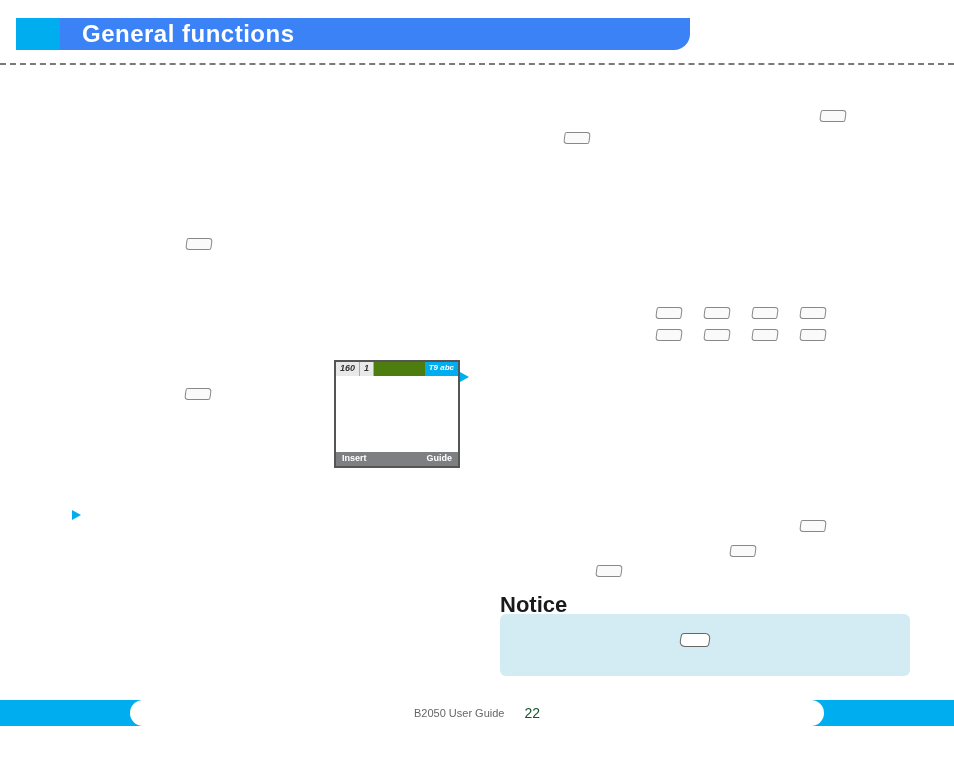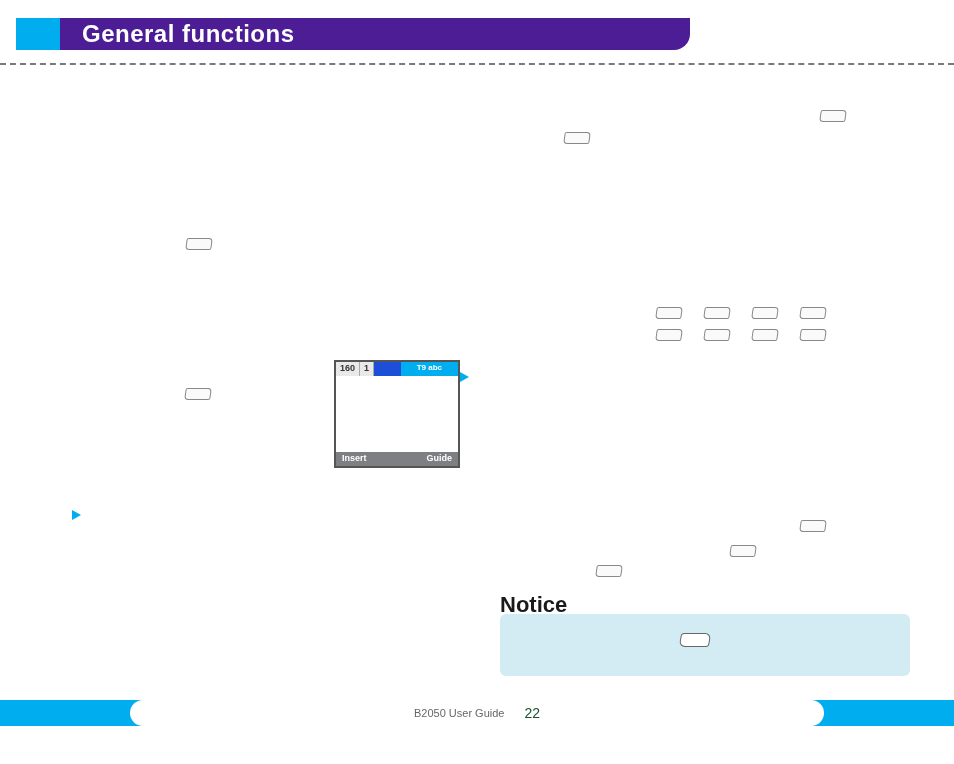--- a/index.html
+++ b/index.html
@@ -22,21 +22,21 @@
     position: absolute;
     top: 8px; left: 16px;
     width: 56px; height: 32px;
     background: #00aef0;
   }
   .header-pill {
     position: absolute;
     top: 8px; left: 60px;
     height: 32px;
     width: 630px;
-    background: #4c1d95;
+    background: #3b82f6;
     border-radius: 0 0 16px 0;
     display: flex;
     align-items: center;
     padding-left: 22px;
   }
   .header-pill h1 {
     color: #fff;
     font-weight: 700;
     font-size: 24px;
     letter-spacing: 0.5px;
@@ -84,38 +84,39 @@
   
   .phone-screen {
     position: absolute;
     left: 334px; top: 360px;
     width: 126px; height: 108px;
     border: 2px solid #555;
     background: #fff;
   }
   .phone-screen .bar {
     height: 14px;
-    background: #1d4ed8;
+    background: #4d7c0f;
     display: flex;
     font-size: 9px;
     font-weight: 700;
     color: #333;
+    font-style: italic;
   }
   .phone-screen .bar span {
     flex: 0 0 auto;
     padding: 1px 4px;
     border-right: 1px solid #aaa;
     background: #e9e9e9;
   }
   .phone-screen .bar .badge {
     margin-left: auto;
     background: #00aef0;
     color: #fff;
     font-size: 8px;
-    padding: 1px 16px;
+    padding: 1px 4px;
     border: none;
   }
   .phone-screen .softbar {
     position: absolute;
     bottom: 0; left: 0; right: 0;
     height: 14px;
     background: #7d7f82;
     color: #fff;
     font-size: 9px;
     font-weight: 700;

